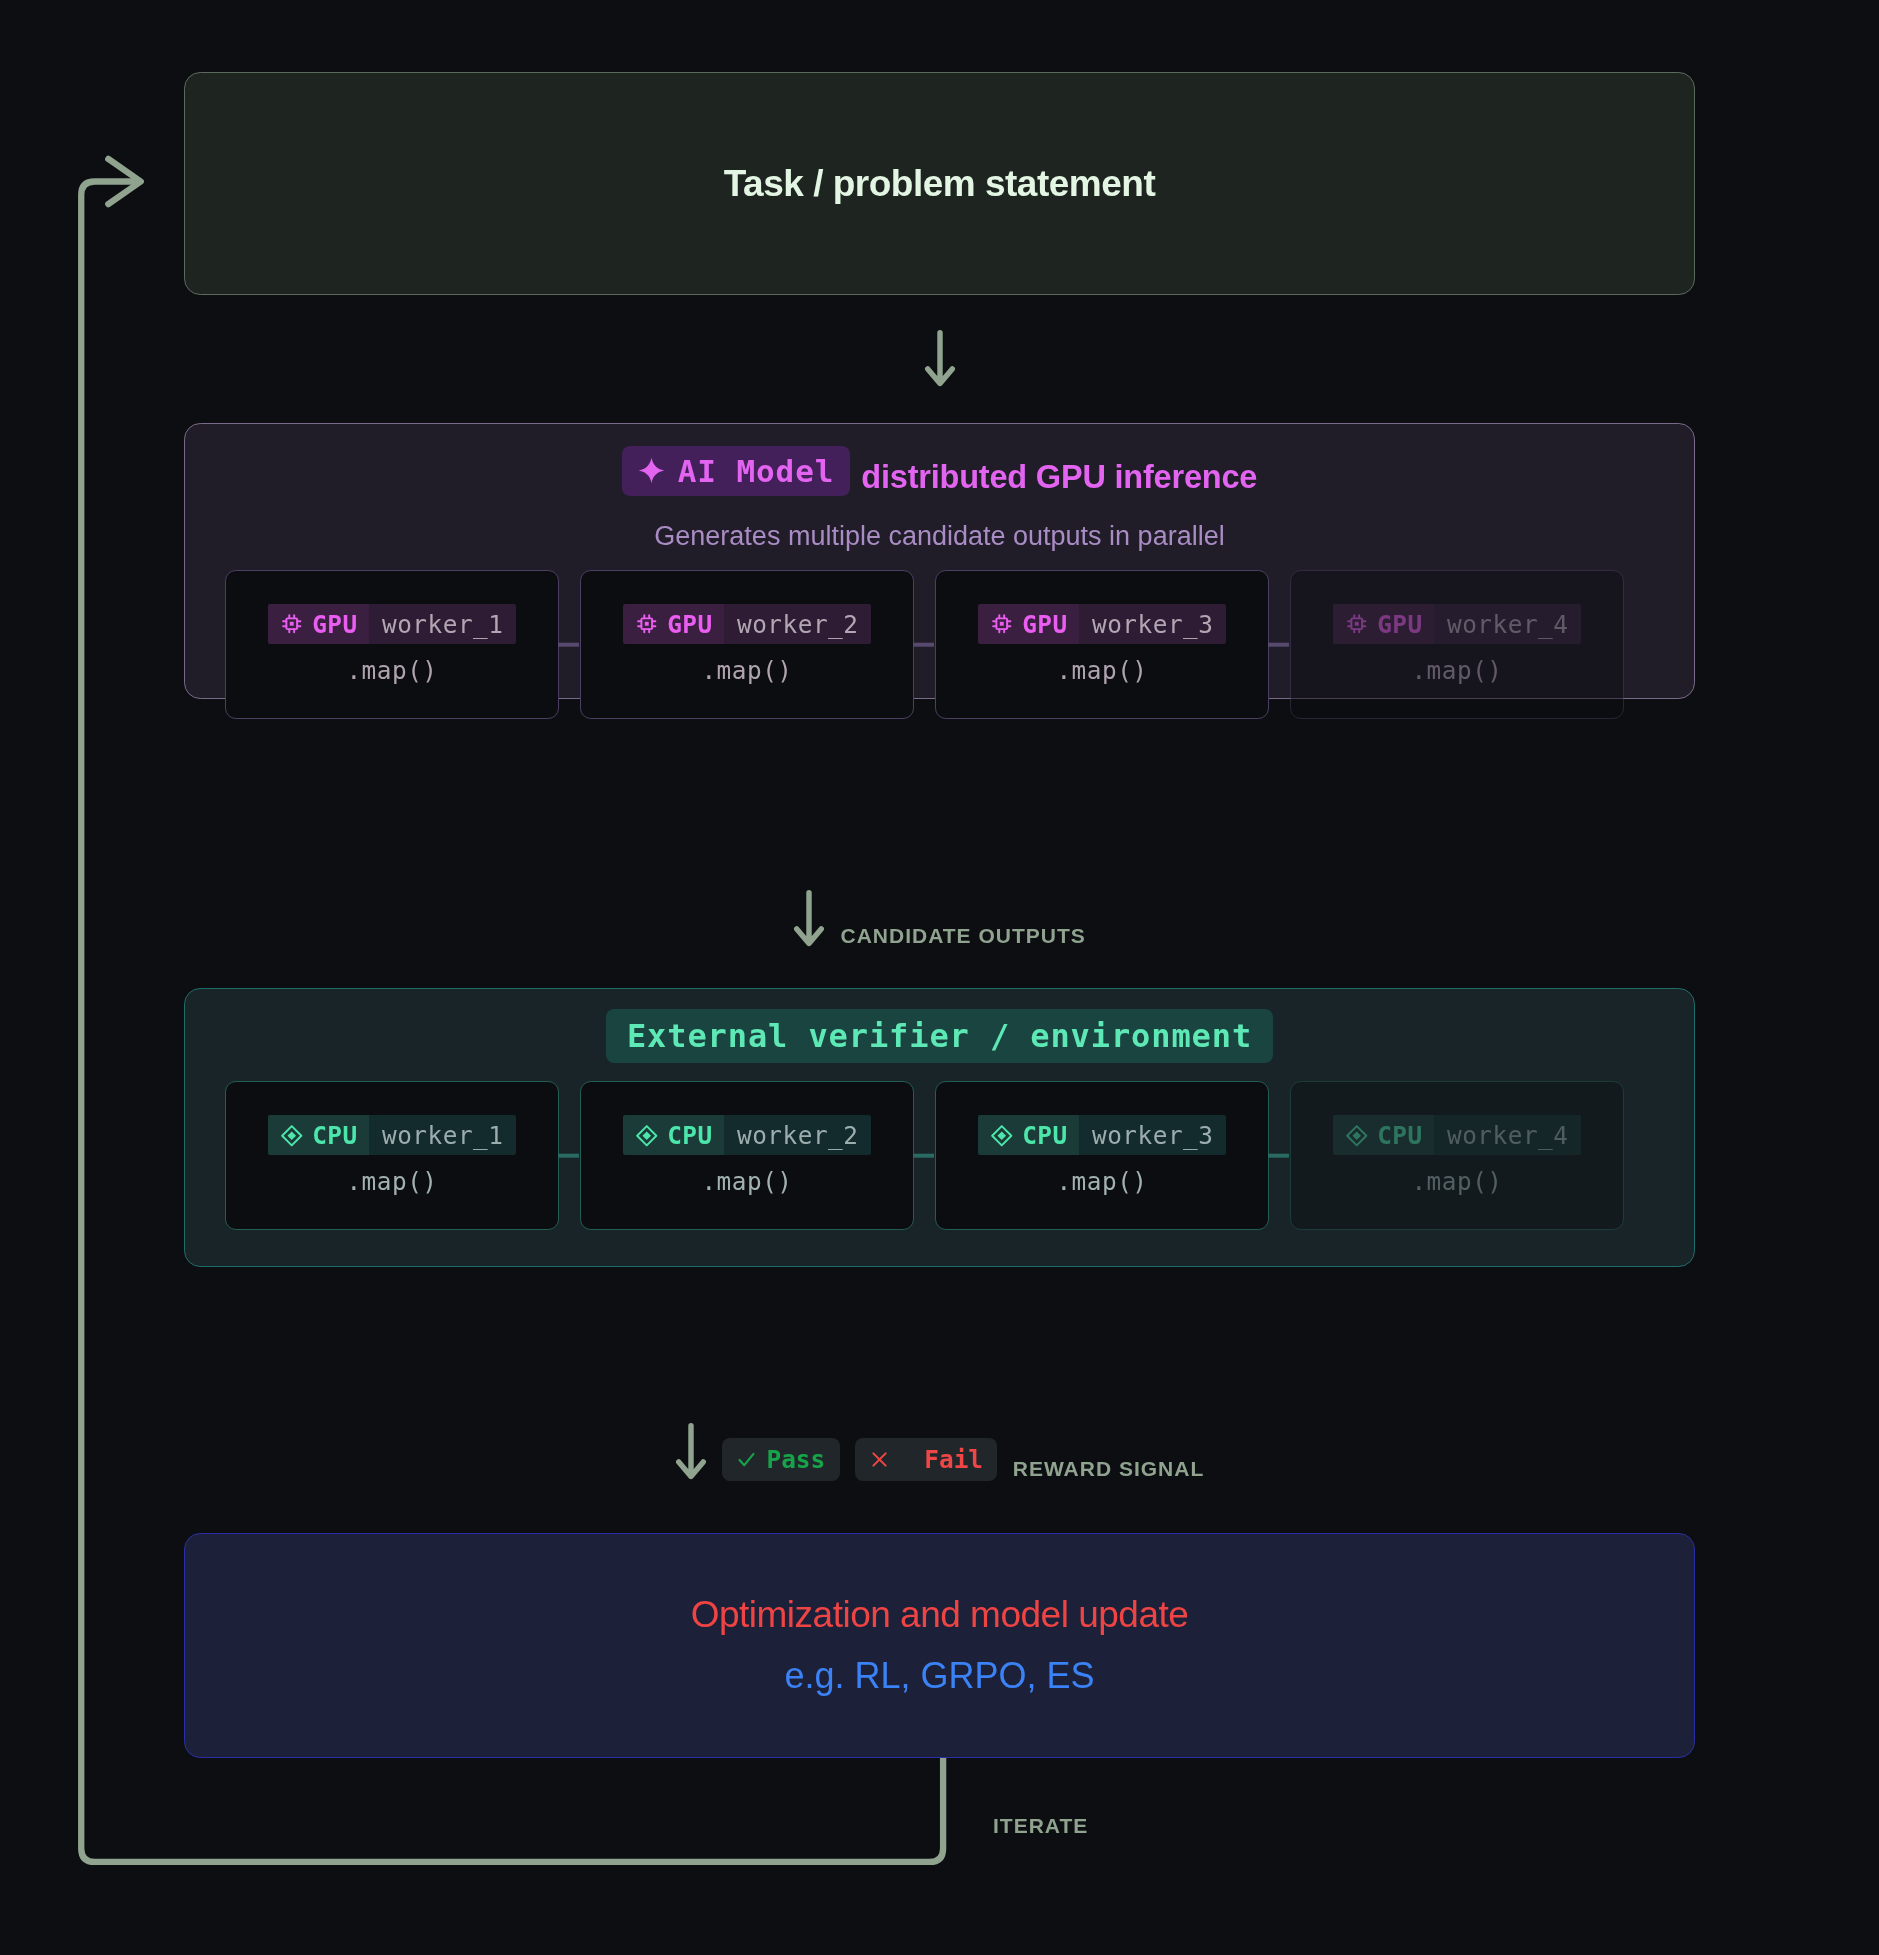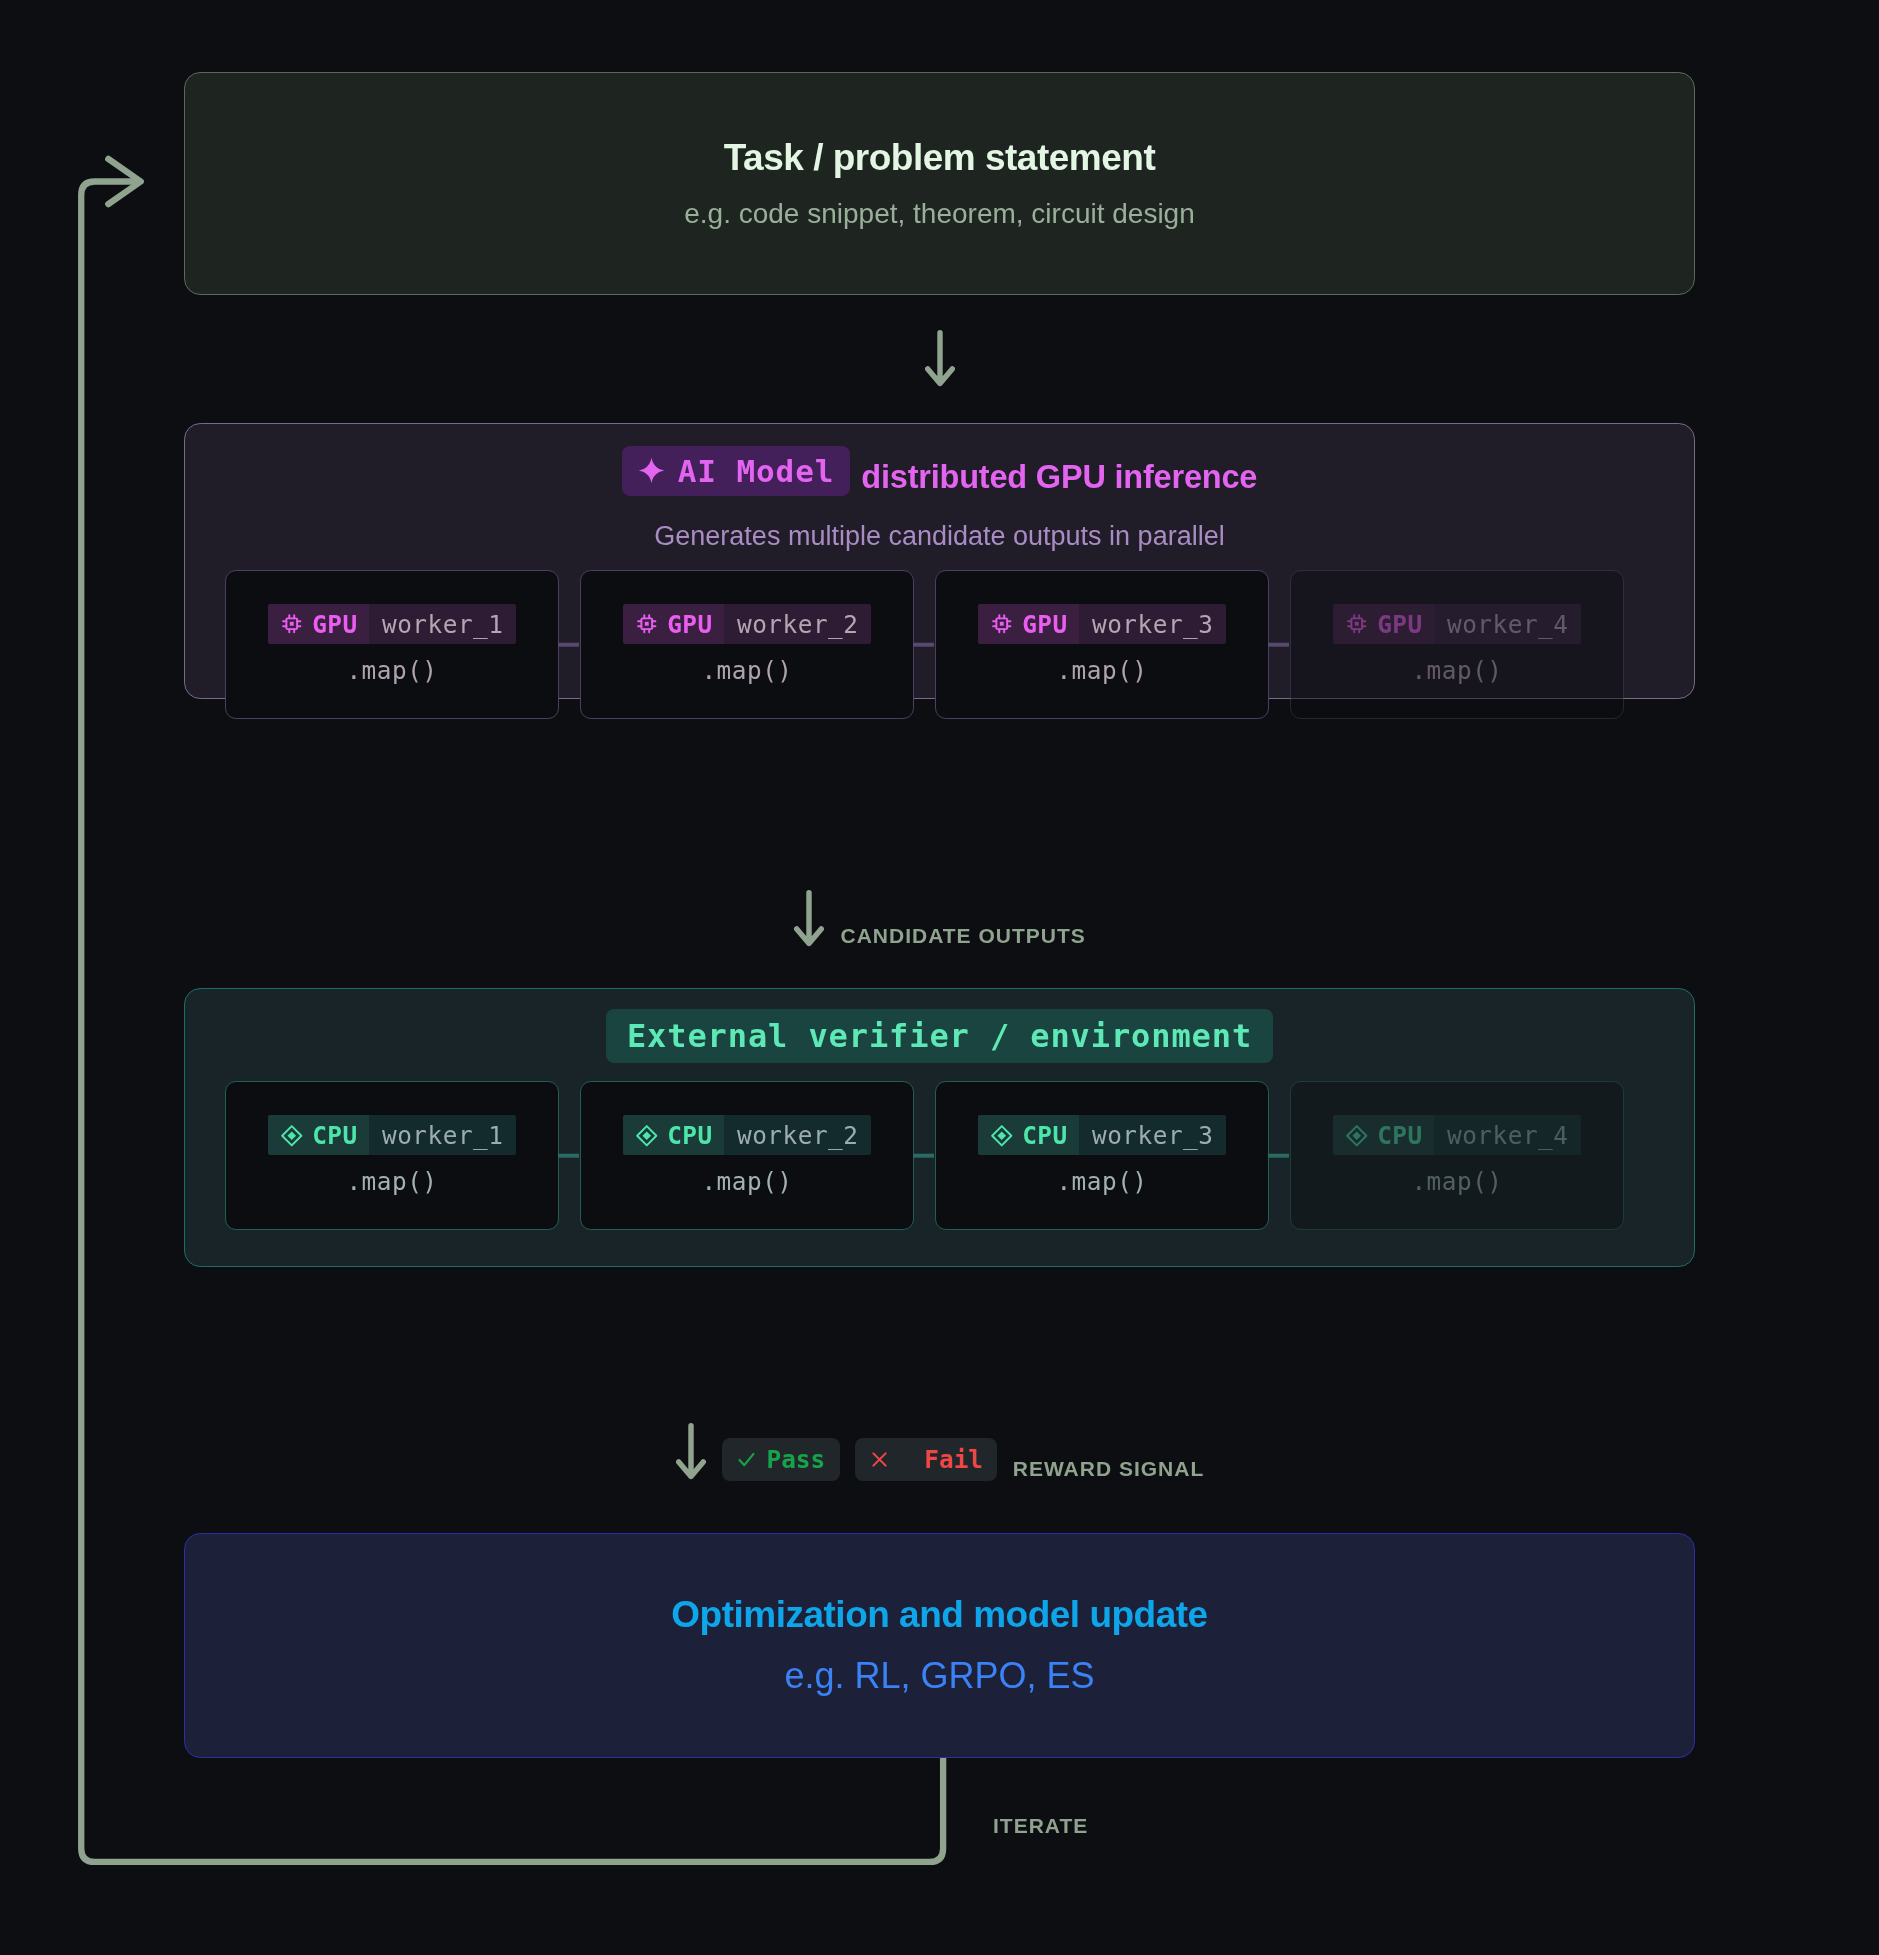--- a/index.html
+++ b/index.html
@@ -80,22 +80,22 @@
     height: 225px;
     background: #1c2038;
     border-color: #2a2fa8;
     display: flex;
     flex-direction: column;
     align-items: center;
     justify-content: center;
   }
   .optim-title {
     font-size: 37px;
-    font-weight: 700;
-    color: #0ea5e9;
+    font-weight: 400;
+    color: #ef4444;
     letter-spacing: -0.5px;
   }
   .optim-sub {
     margin-top: 19px;
     font-size: 36px;
     color: #3b82f6;
   }
 
   
   .hdr-row {
@@ -269,21 +269,20 @@
 <div class="canvas">
 
   <svg class="loop-svg" viewBox="0 0 4164 4332">
     <path d="M 2090 3894 L 2090 4096 Q 2090 4126 2060 4126 L 210 4126 Q 180 4126 180 4096 L 180 432 Q 180 402 210 402 L 300 402" fill="none" stroke="#8fa38f" stroke-width="14" stroke-linecap="round" stroke-linejoin="round"></path>
     <path d="M 240 352 L 312 402 L 240 452" fill="none" stroke="#8fa38f" stroke-width="14" stroke-linecap="round" stroke-linejoin="round"></path>
   </svg>
 
   <div class="column">
     <div class="stage stage-task">
       <div class="task-title">Task / problem statement</div>
-      <div class="task-sub">e.g. code snippet, theorem, circuit design</div>
     </div>
   </div>
 
   <div class="arrow-row" style="top:329px;">
     <svg width="32" height="59" viewBox="0 0 70 130">
       <path d="M35 8 L35 118 M8 88 L35 120 L62 88" fill="none" stroke="#8fa38f" stroke-width="12" stroke-linecap="round" stroke-linejoin="round"></path>
     </svg>
   </div>
 
   <div class="column">

